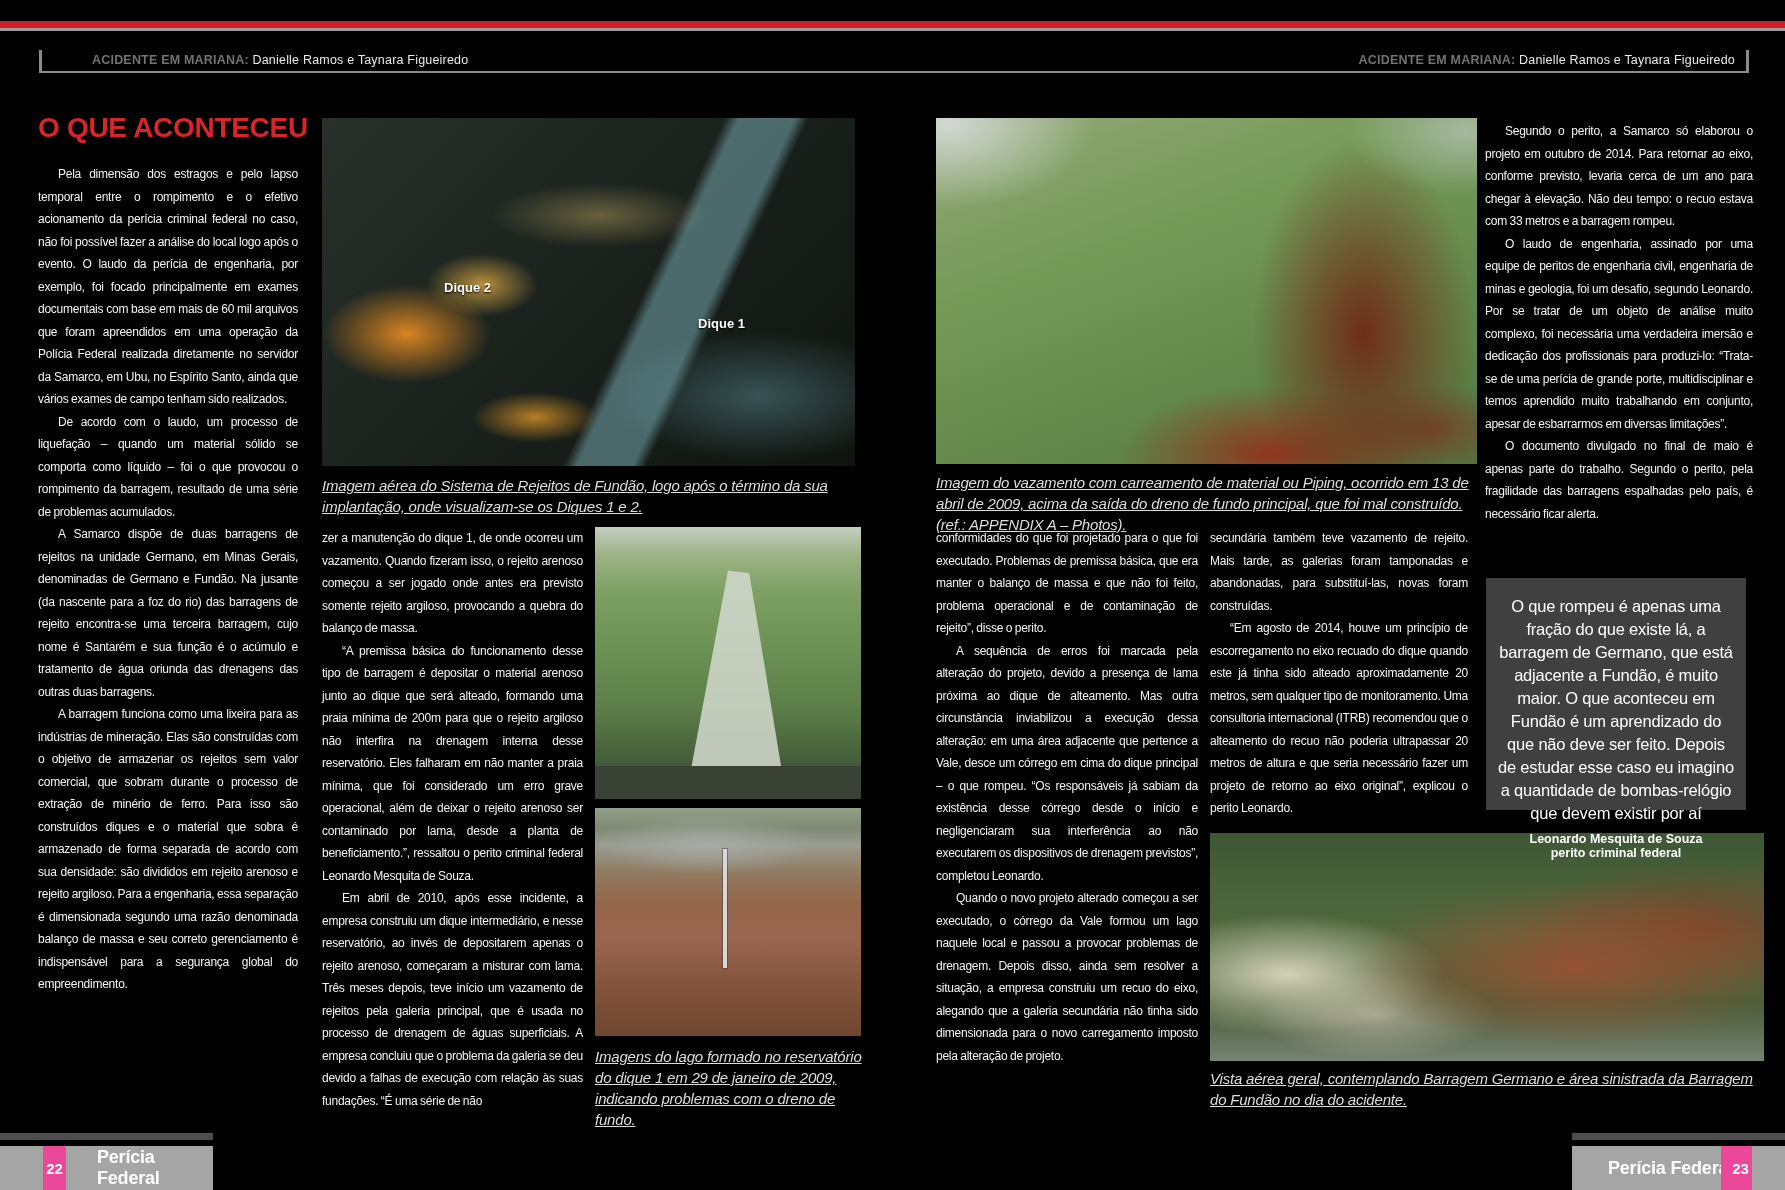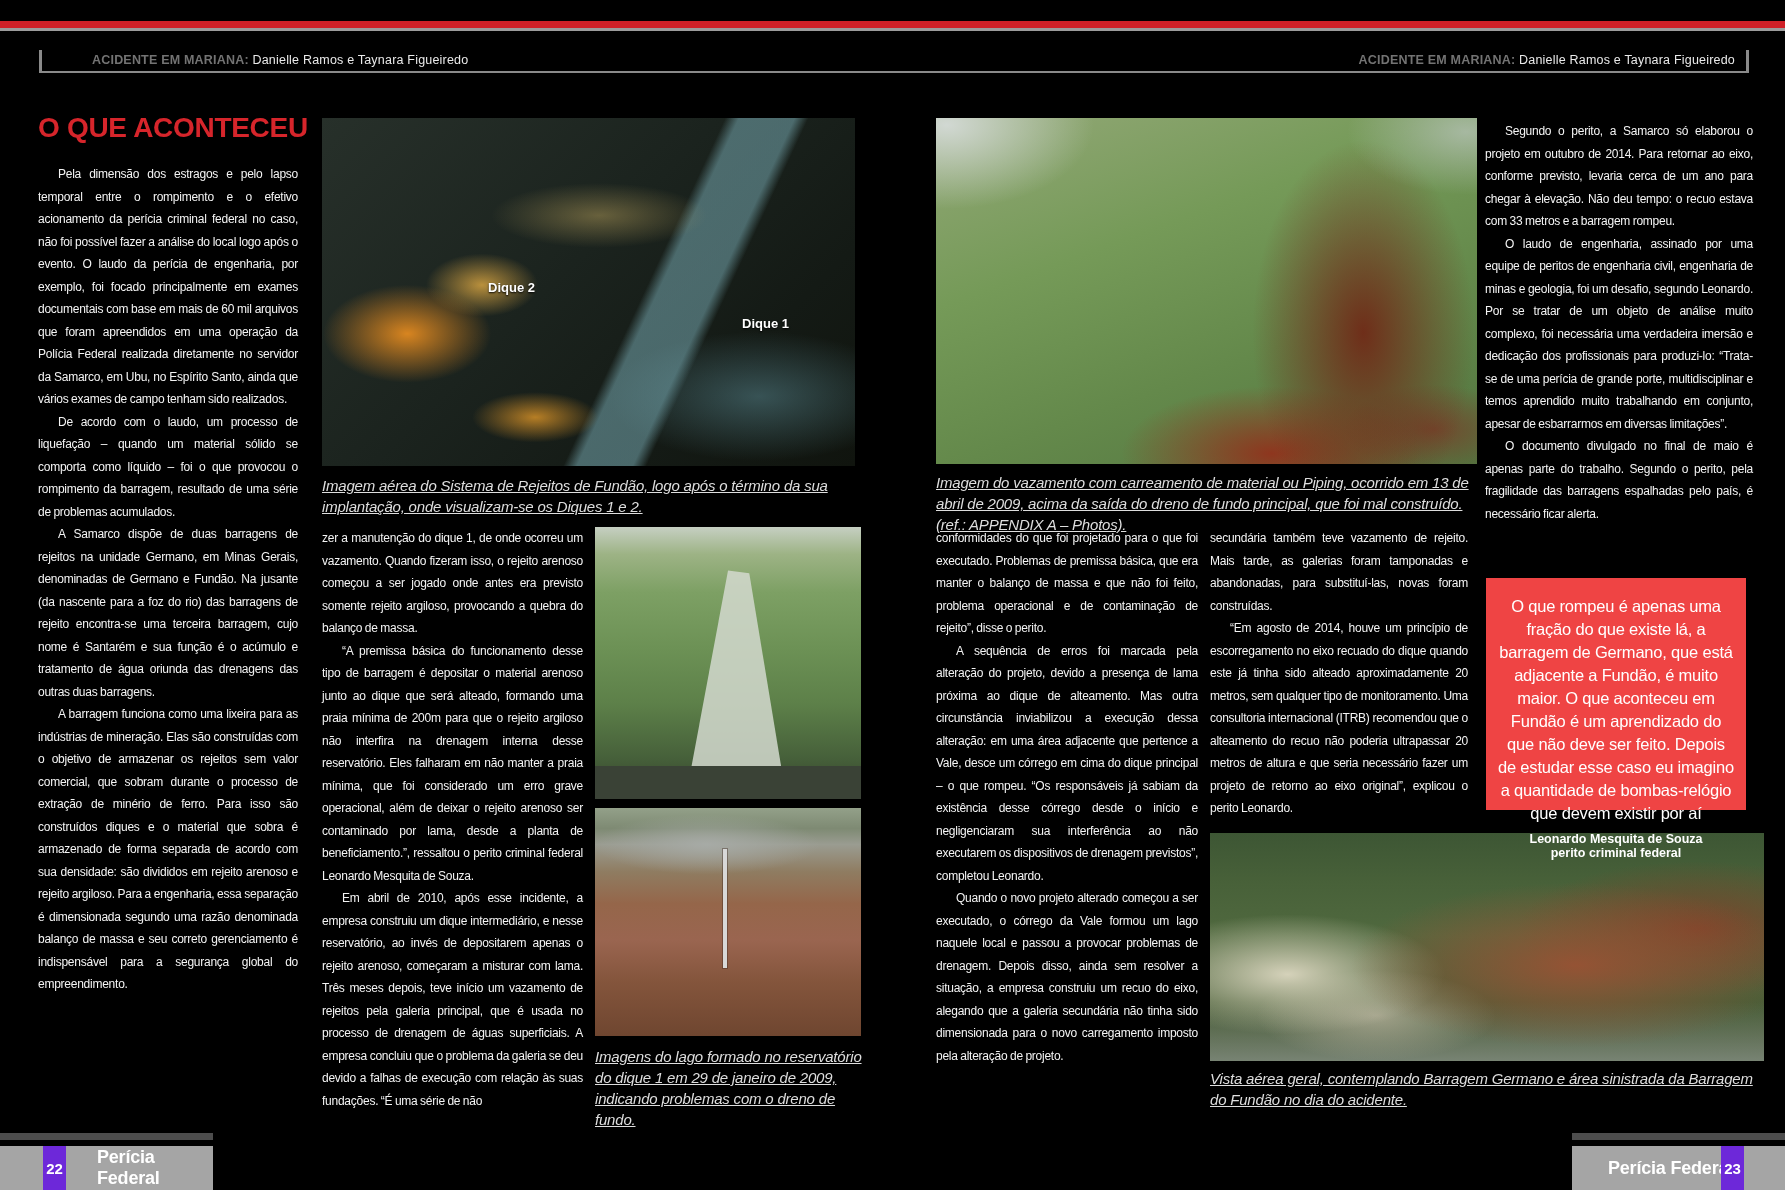--- a/index.html
+++ b/index.html
@@ -41,21 +41,21 @@
   .photo{position:absolute;overflow:hidden;}
   .photo1{left:322px;top:118px;width:533px;height:348px;
     background:
       radial-gradient(ellipse 120px 70px at 16% 62%, rgba(226,138,32,.95), rgba(226,138,32,0) 70%),
       radial-gradient(ellipse 80px 45px at 30% 48%, rgba(238,180,70,.75), rgba(238,180,70,0) 70%),
       radial-gradient(ellipse 150px 45px at 52% 28%, rgba(196,170,96,.45), rgba(196,170,96,0) 72%),
       radial-gradient(ellipse 90px 36px at 40% 86%, rgba(222,150,40,.8), rgba(222,150,40,0) 70%),
       linear-gradient(115deg, transparent 58%, rgba(118,168,176,.55) 60%, rgba(118,168,176,.55) 68%, transparent 70%),
       radial-gradient(ellipse 210px 90px at 82% 80%, rgba(92,140,150,.5), rgba(92,140,150,0) 72%),
       linear-gradient(135deg,#27302a 0%,#1b231e 45%,#141a15 75%,#10140e 100%);}
-  .dique{position:absolute;color:#fff;font-weight:bold;font-size:13px;text-shadow:0 1px 2px #000;margin-left:44px;}
+  .dique{position:absolute;color:#fff;font-weight:bold;font-size:13px;text-shadow:0 1px 2px #000;}
   .d2{left:122px;top:162px;} .d1{left:376px;top:198px;}
   .photoA{left:595px;top:527px;width:266px;height:272px;
     background:
       linear-gradient(180deg,#c6cfc2 0%,#9db385 10%,#7da064 24%,#6c9155 45%,#5d8049 65%,#46603a 85%,#333f2a 100%);}
   .channel{position:absolute;left:0;top:0;width:100%;height:100%;
     background:#d3d9cf;clip-path:polygon(50% 16%,58% 17%,72% 100%,34% 100%);opacity:.85;}
   .road{position:absolute;left:0;bottom:0;width:100%;height:12%;background:#3a4236;}
   .photoB{left:595px;top:808px;width:266px;height:228px;
     background:
       radial-gradient(ellipse 150px 40px at 42% 16%, rgba(168,172,168,.9), rgba(168,172,168,0) 75%),
@@ -72,32 +72,32 @@
       linear-gradient(160deg,#93a877 0%,#759a58 35%,#64894b 65%,#527540 100%);}
   .photo3{left:1210px;top:833px;width:554px;height:228px;
     background:
       radial-gradient(ellipse 300px 110px at 66% 58%, rgba(152,82,52,.95), rgba(152,82,52,0) 75%),
       radial-gradient(ellipse 240px 90px at 88% 42%, rgba(128,64,40,.9), rgba(128,64,40,0) 75%),
       radial-gradient(ellipse 210px 80px at 14% 62%, rgba(228,222,200,.9), rgba(228,222,200,0) 75%),
       radial-gradient(ellipse 160px 60px at 30% 80%, rgba(196,188,168,.7), rgba(196,188,168,0) 75%),
       linear-gradient(0deg, rgba(138,148,138,.75) 0%, rgba(138,148,138,0) 26%),
       linear-gradient(180deg,#3d5634 0%,#486139 22%,#50693f 45%,#4a6039 70%,#41522f 100%);}
   
-  .quote-box{position:absolute;left:1486px;top:578px;width:260px;height:232px;background:#ef4444;
+  .quote-box{position:absolute;left:1486px;top:578px;width:260px;height:232px;background:#404040;
              box-sizing:border-box;padding:17px 12px 9px;display:flex;flex-direction:column;}
   .quote-text{margin:0;color:#fff;font-size:16.5px;line-height:23px;text-align:center;letter-spacing:-.2px;}
   .quote-rule{margin:auto 2px 7px;height:2px;background:#fff;}
   .quote-author,.quote-role{color:#fff;font-weight:bold;font-size:12.5px;line-height:14px;text-align:center;}
   
   .foot-strip{position:absolute;top:1133px;width:213px;height:7px;background:#4d4d4d;}
   .foot-bar{position:absolute;top:1146px;width:213px;height:44px;background:#a5a5a5;}
   .fs-l,.fb-l{left:0;} .fs-r,.fb-r{left:1572px;}
-  .pagenum{position:absolute;top:0;width:23px;height:44px;background:#6d28d9;color:#fff;
+  .pagenum{position:absolute;top:0;width:23px;height:44px;background:#ec4899;color:#fff;
            font-weight:bold;font-size:15px;display:flex;align-items:center;justify-content:center;}
-  .pn-l{left:43px;} .pn-r{left:149px;}
+  .pn-l{left:43px;} .pn-r{left:149px;padding-left:8px;}
   .foot-title{position:absolute;top:0;height:44px;display:flex;align-items:center;
               color:#fff;font-weight:bold;font-size:18px;letter-spacing:-.2px;}
   .ft-l{left:97px;} .ft-r{left:36px;}
 </style>
 </head>
 <body>
 
 <div class="spread">
 
   <div class="bar bar-red"></div>

